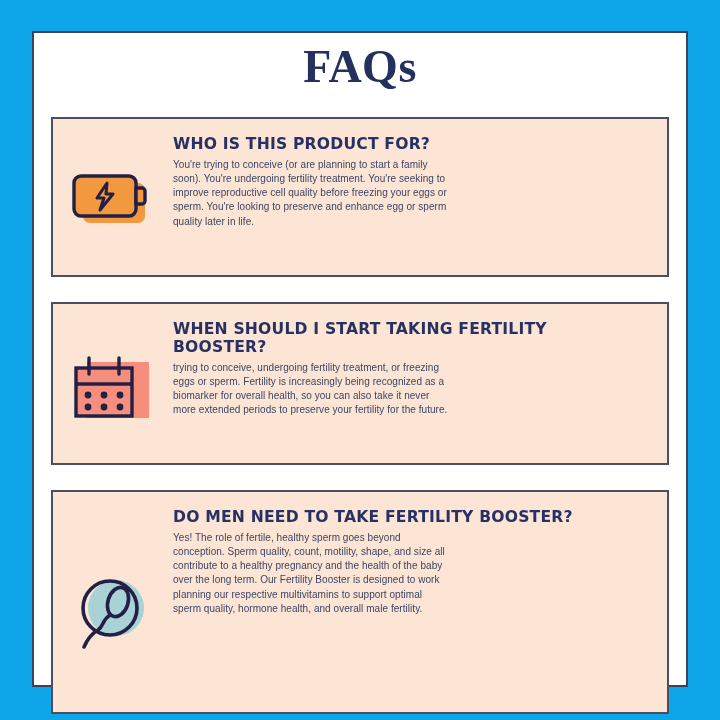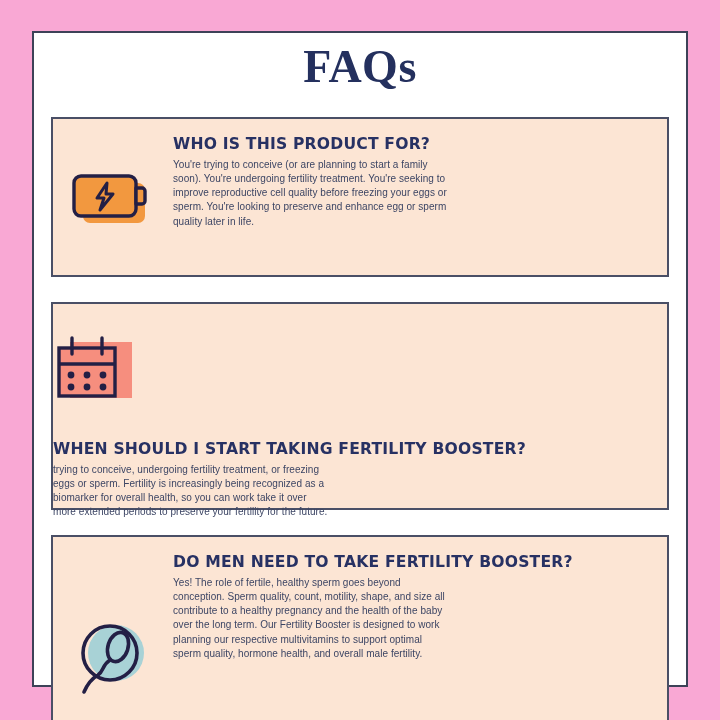--- a/index.html
+++ b/index.html
@@ -10,21 +10,21 @@
   body {
     width: 720px;
     height: 720px;
     font-family: "Liberation Sans", sans-serif;
     overflow: hidden;
   }
   .page {
     position: relative;
     width: 720px;
     height: 720px;
-    background: #f9a8d4;
+    background: #0ea5e9;
     box-sizing: border-box;
   }
   .outer-frame {
     position: absolute;
     left: 32px;
     top: 31px;
     width: 656px;
     height: 656px;
     border: 2px solid #3d4258;
     box-sizing: border-box;
@@ -52,21 +52,21 @@
   .card {
     position: relative;
     box-sizing: border-box;
     background: #fce5d4;
     border: 2px solid #4a4f66;
     display: flex;
     align-items: flex-start;
     margin-bottom: 25px;
   }
   .card-1 { height: 160px; }
-  .card-2 { height: 208px; flex-direction: column; }
+  .card-2 { height: 163px; }
   .card-3 { height: 224px; margin-bottom: 0; }
 
   .icon-cell {
     flex: 0 0 120px;
     display: flex;
     align-items: center;
     justify-content: center;
     height: 100%;
     box-sizing: border-box;
   }
@@ -150,21 +150,21 @@
             <circle cx="34" cy="53" r="3.4" fill="#231f45"></circle>
             <circle cx="50" cy="53" r="3.4" fill="#231f45"></circle>
           </svg>
         </span>
       </div>
       <div class="text-cell">
         <p class="q-heading">WHEN SHOULD I START TAKING FERTILITY BOOSTER?</p>
         <p class="q-body">
           <span>trying to conceive, undergoing fertility treatment, or freezing</span>
           <span>eggs or sperm. Fertility is increasingly being recognized as a</span>
-          <span>biomarker for overall health, so you can work take it over</span>
+          <span>biomarker for overall health, so you can also take it never</span>
           <span>more extended periods to preserve your fertility for the future.</span>
         </p>
       </div>
     </div>
 
     <div class="card card-3">
       <div class="icon-cell">
         <span>
           <svg width="90" height="86" viewBox="0 0 90 86">
             <circle cx="48" cy="38" r="28" fill="#a8d2d6"></circle>

